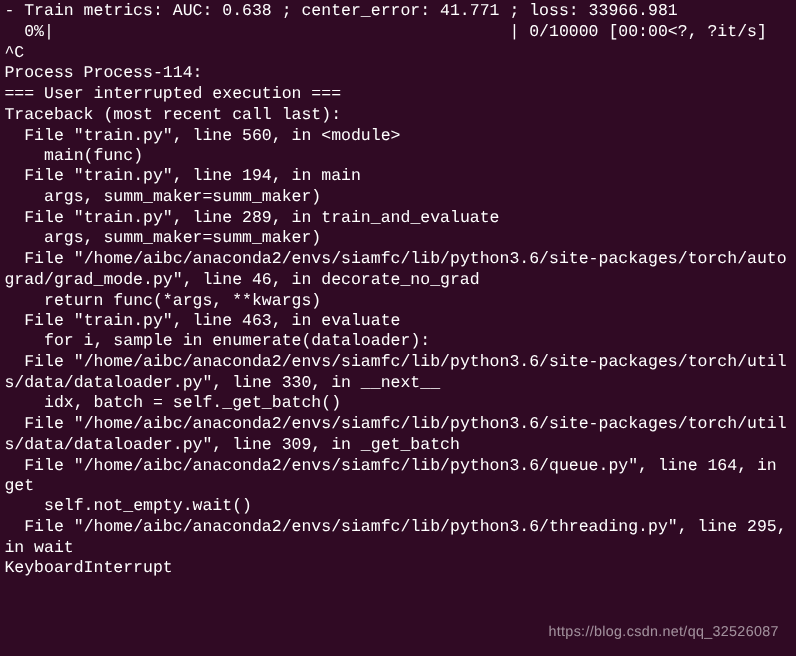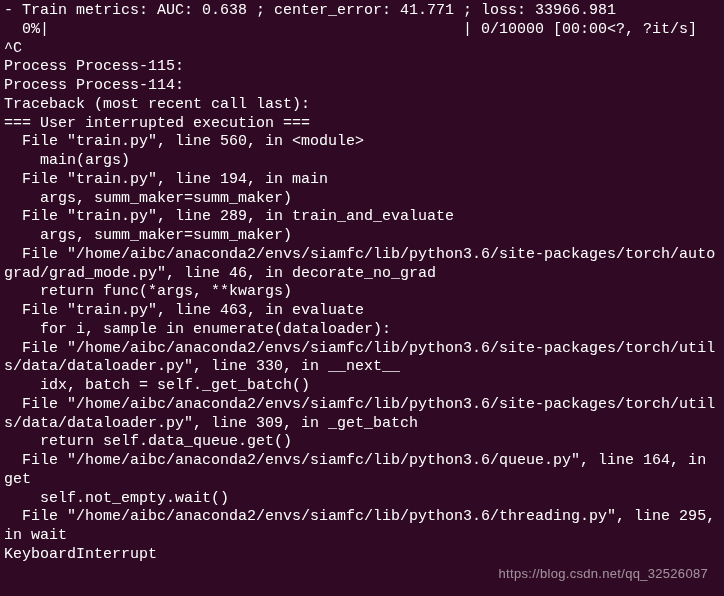--- a/index.html
+++ b/index.html
@@ -34,37 +34,35 @@
     letter-spacing: 0.3px;
   }
 </style>
 </head>
 <body>
 
 <div id="terminal">
     <div class="line">- Train metrics: AUC: 0.638 ; center_error: 41.771 ; loss: 33966.981</div>
     <div class="line">  0%|                                              | 0/10000 [00:00&lt;?, ?it/s]</div>
     <div class="line">^C</div>
-    <div class="line">Process Process-115:</div>
     <div class="line">Process Process-114:</div>
+    <div class="line">=== User interrupted execution ===</div>
     <div class="line">Traceback (most recent call last):</div>
-    <div class="line">=== User interrupted execution ===</div>
     <div class="line">  File "train.py", line 560, in &lt;module&gt;</div>
-    <div class="line">    main(args)</div>
+    <div class="line">    main(func)</div>
     <div class="line">  File "train.py", line 194, in main</div>
     <div class="line">    args, summ_maker=summ_maker)</div>
     <div class="line">  File "train.py", line 289, in train_and_evaluate</div>
     <div class="line">    args, summ_maker=summ_maker)</div>
     <div class="line">  File "/home/aibc/anaconda2/envs/siamfc/lib/python3.6/site-packages/torch/autograd/grad_mode.py", line 46, in decorate_no_grad</div>
     <div class="line">    return func(*args, **kwargs)</div>
     <div class="line">  File "train.py", line 463, in evaluate</div>
     <div class="line">    for i, sample in enumerate(dataloader):</div>
     <div class="line">  File "/home/aibc/anaconda2/envs/siamfc/lib/python3.6/site-packages/torch/utils/data/dataloader.py", line 330, in __next__</div>
     <div class="line">    idx, batch = self._get_batch()</div>
     <div class="line">  File "/home/aibc/anaconda2/envs/siamfc/lib/python3.6/site-packages/torch/utils/data/dataloader.py", line 309, in _get_batch</div>
-    <div class="line">    return self.data_queue.get()</div>
     <div class="line">  File "/home/aibc/anaconda2/envs/siamfc/lib/python3.6/queue.py", line 164, in get</div>
     <div class="line">    self.not_empty.wait()</div>
     <div class="line">  File "/home/aibc/anaconda2/envs/siamfc/lib/python3.6/threading.py", line 295, in wait</div>
     <div class="line">KeyboardInterrupt</div>
   </div>
 
 <div class="watermark">https://blog.csdn.net/qq_32526087</div>
 
 </body></html>

